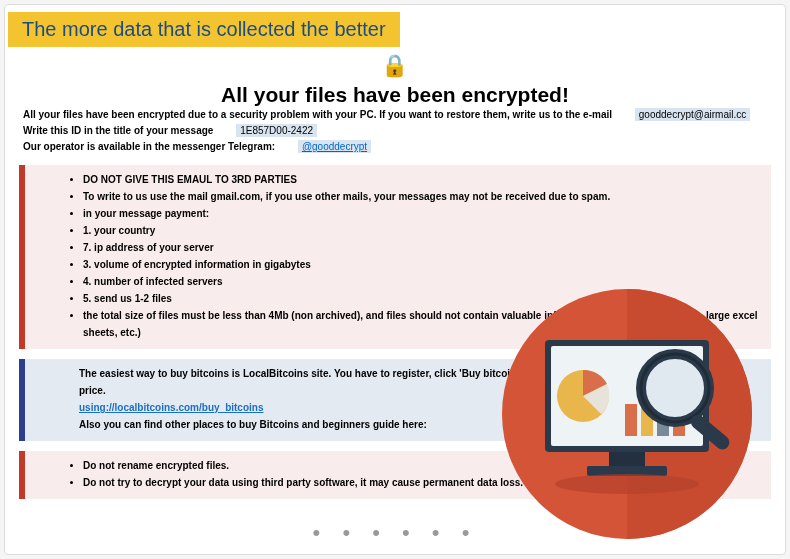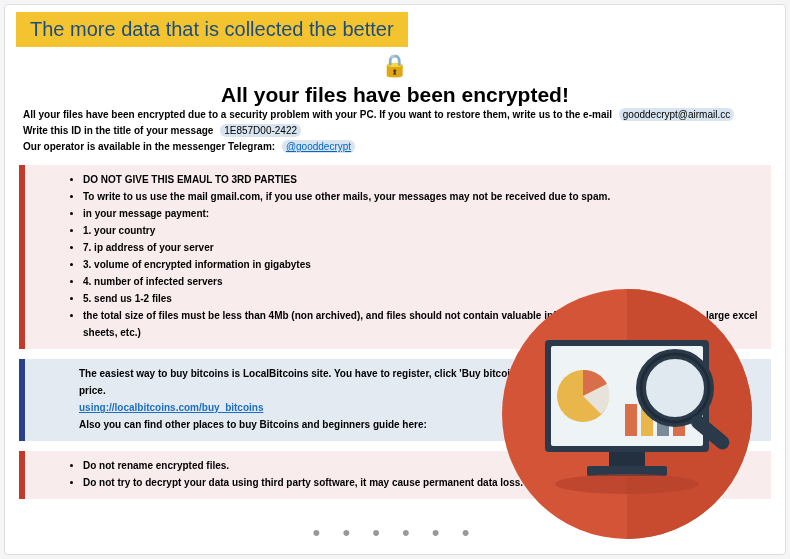--- a/index.html
+++ b/index.html
@@ -11,21 +11,21 @@
     overflow: hidden;
     position: relative;
   }
   .banner {
     background: #f4c430;
     color: #1a4d80;
     font-size: 20px;
     padding: 6px 14px;
     position: absolute;
     top: 12px;
-    left: 16px;
+    left: 8px;
     z-index: 10;
     font-weight: normal;
   }
   .page {
     position: absolute;
     top: 4px;
     left: 4px;
     right: 4px;
     bottom: 4px;
     background: #ffffff;
@@ -50,22 +50,21 @@
   .intro {
     padding: 0 18px;
     font-size: 10px;
     line-height: 1.6;
     color: #000;
   }
   .intro b { font-weight: bold; }
   .tag {
     background: #d8e5f0;
     padding: 1px 4px;
-    margin-left: 4px;
-    border-radius: 6px;
+    margin-left: 20px;
   }
   .tag-link { color: #0066cc; text-decoration: underline; }
   .block {
     margin: 10px 14px 0 14px;
     padding: 6px 10px 8px 10px;
     position: relative;
   }
   .block-red {
     background: #f9ecec;
     border-left: 6px solid #c0392b;

